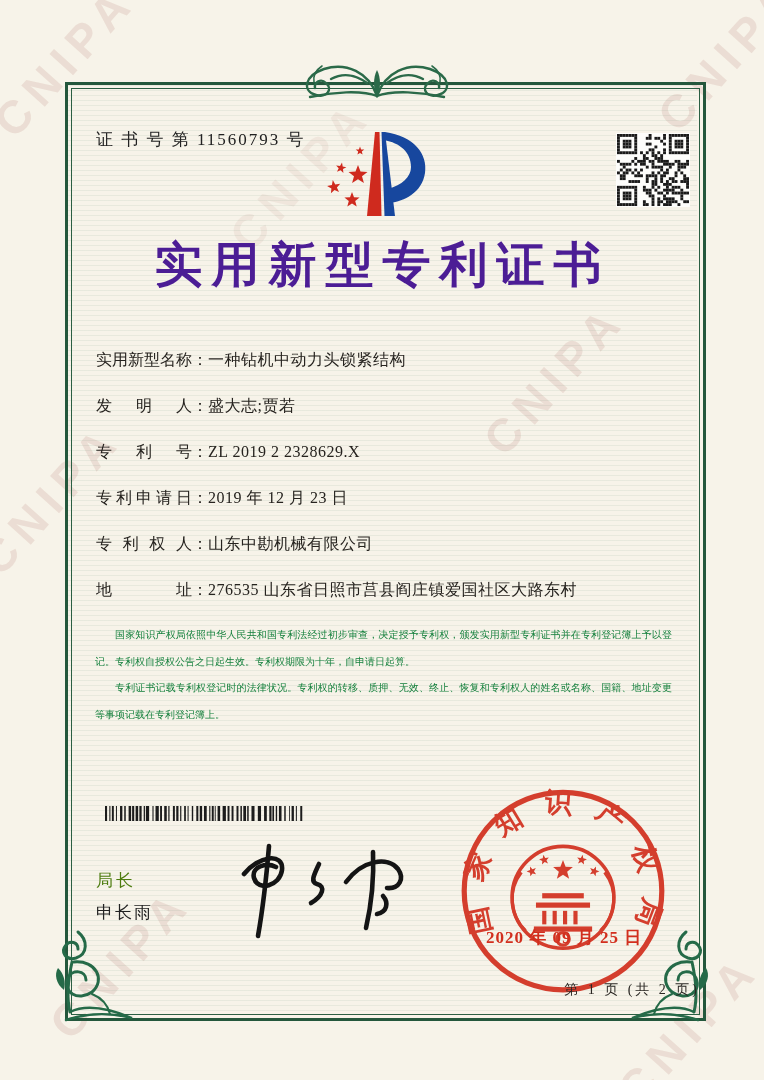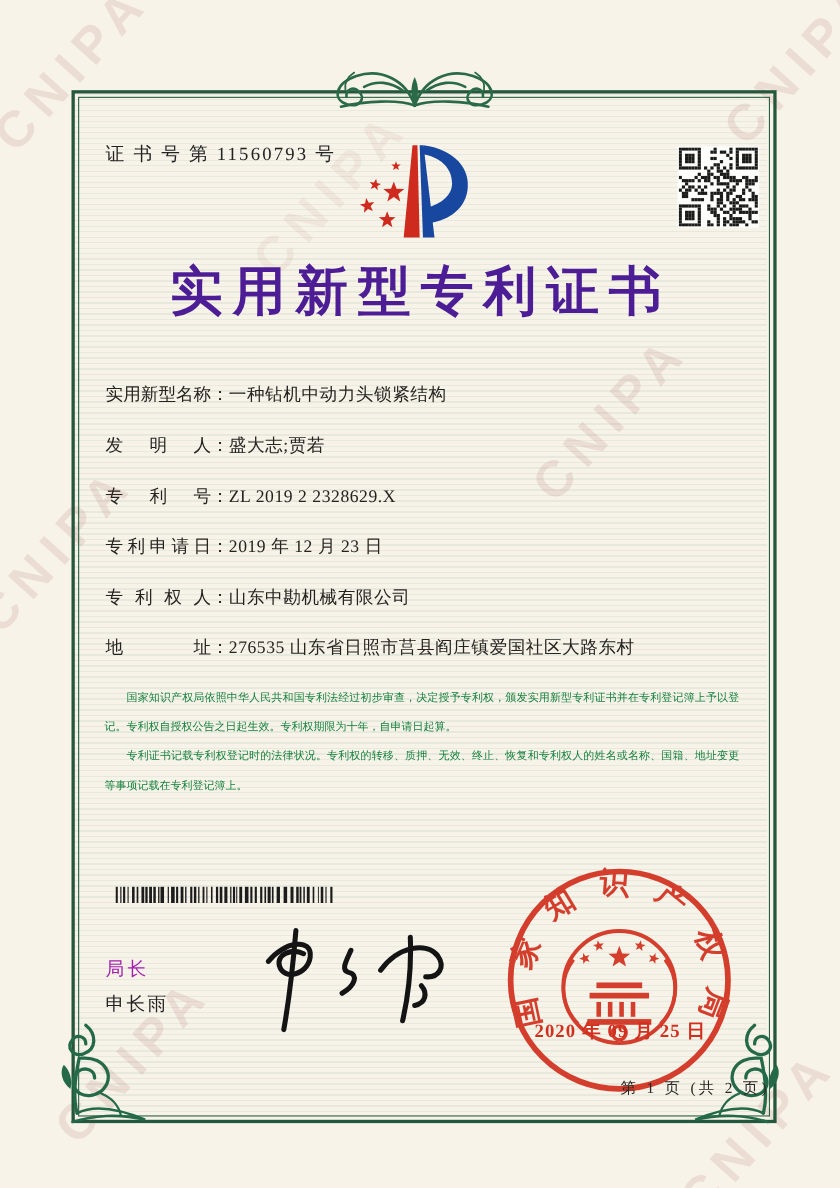--- a/index.html
+++ b/index.html
@@ -35,21 +35,21 @@
   .fsep{display:inline-block;}
   .fval{letter-spacing:.5px;}
   .grant-right{margin-left:52px;}
 
   .paras{position:absolute;left:95px;top:622px;width:577px;font-size:10px;line-height:26.5px;
          text-align:justify;color:#15803d;}
   .paras p{margin:0;text-indent:2em;}
 
   .barcode{position:absolute;left:105px;top:806px;}
 
-  .sig-title{position:absolute;left:96px;top:869px;font-size:17px;letter-spacing:3px;color:#a21caf;}
+  .sig-title{position:absolute;left:96px;top:869px;font-size:17px;letter-spacing:3px;color:#4d7c0f;}
   .sig-name{position:absolute;left:96px;top:901px;font-size:17px;letter-spacing:2px;color:#222;}
   .sig-hand{position:absolute;left:222px;top:840px;}
 
   .seal{position:absolute;left:459px;top:785px;opacity:.92;}
   .seal-date{position:absolute;left:466px;top:926px;width:196px;text-align:center;
          color:#d22f1e;font-size:17px;letter-spacing:1px;font-weight:600;}
 
   .page-info{position:absolute;left:65px;top:981px;width:635px;text-align:right;
          font-size:14px;letter-spacing:3px;color:#2a2723;}
   .next-note{position:absolute;left:0;top:1027px;width:764px;text-align:center;

